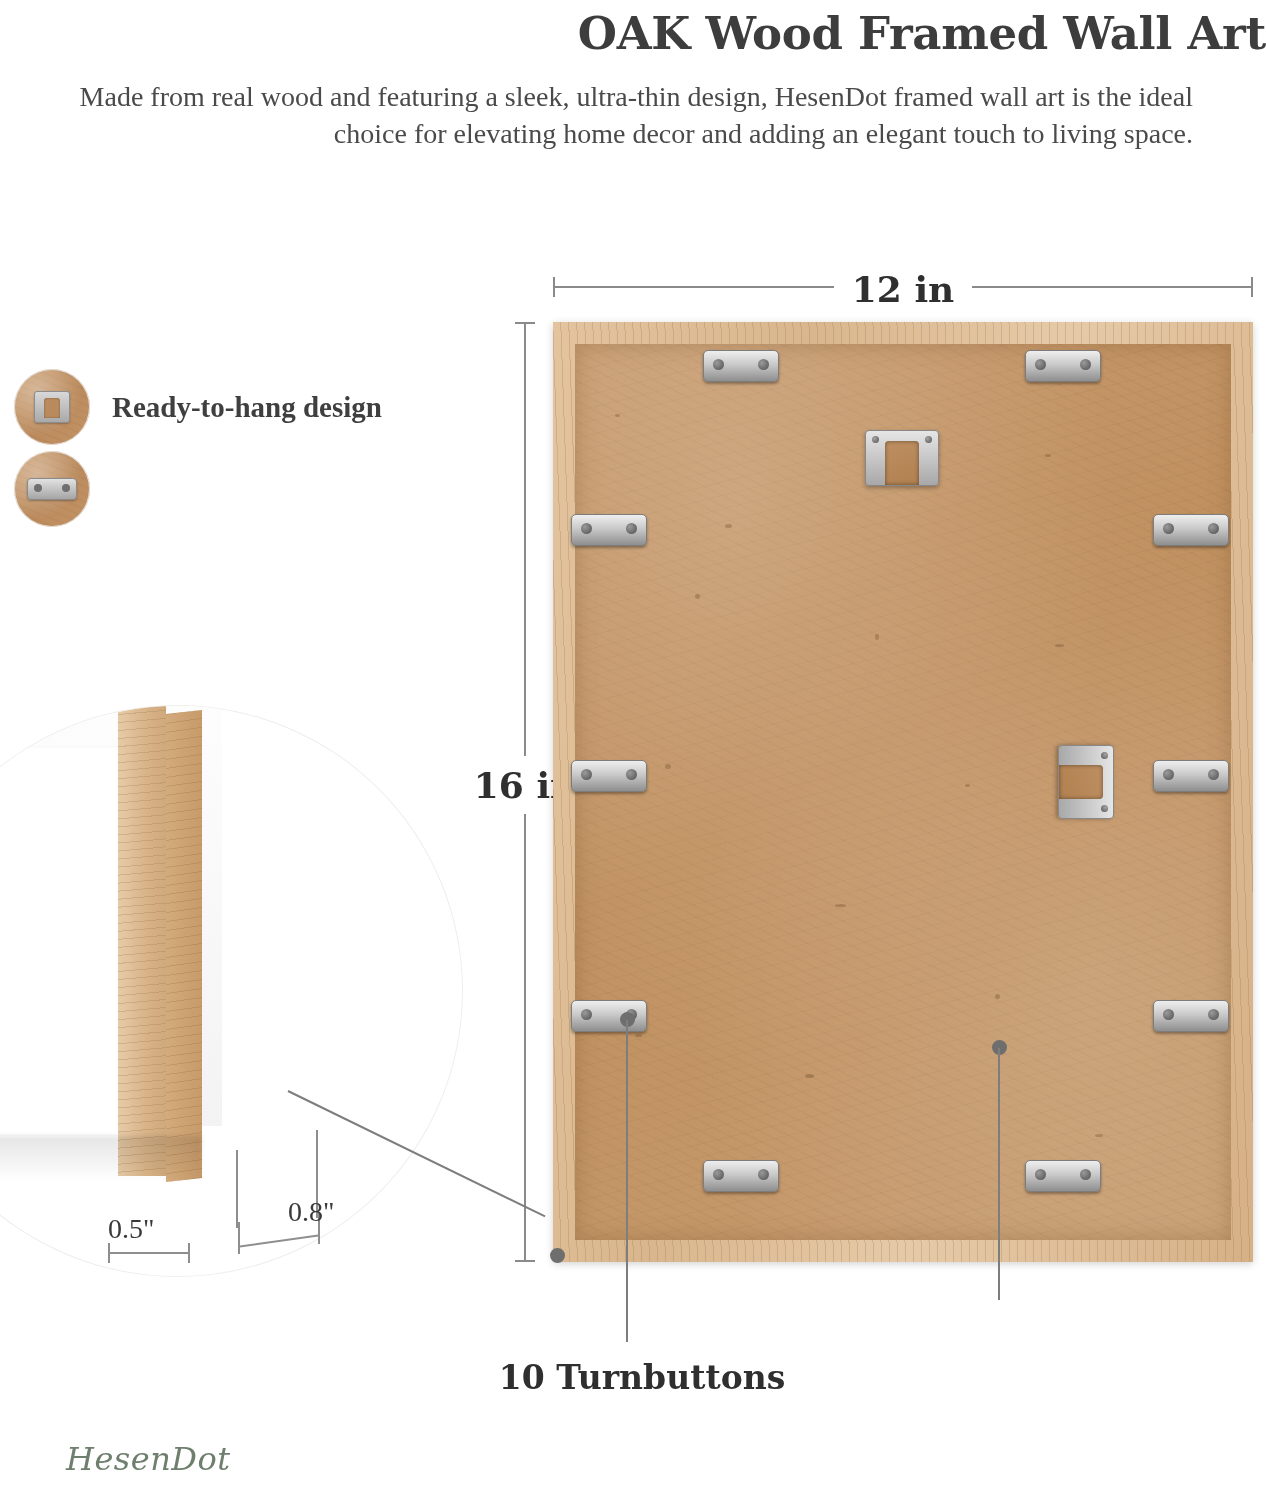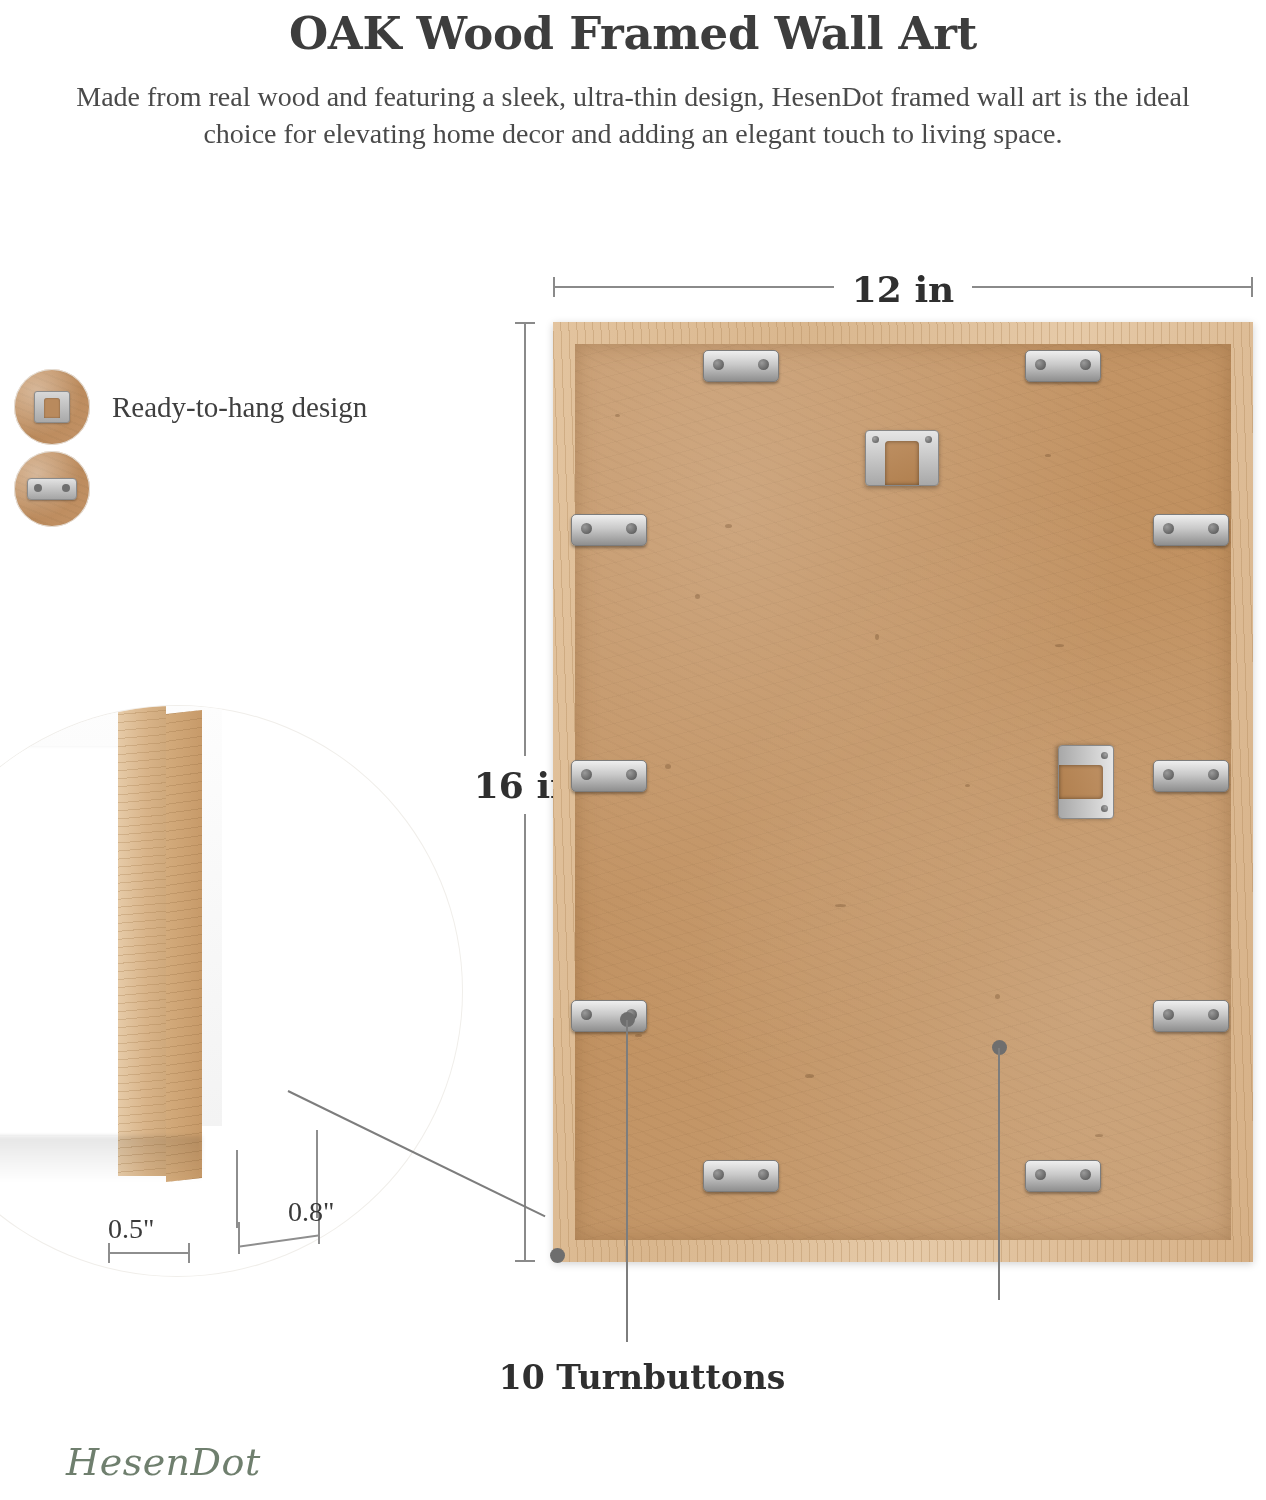--- a/index.html
+++ b/index.html
@@ -15,21 +15,21 @@
     font-family: "Liberation Serif", serif;
     color: #3a3a3a;
   }
 
   
   .header {
     position: absolute;
     top: 0;
     left: 0;
     width: 1266px;
-    text-align: center;
+    text-align: right;
   }
   .title {
     font-family: "DejaVu Serif", serif;
     font-size: 45px;
     font-weight: bold;
     letter-spacing: -0.3px;
     color: #3d3d3d;
     margin: 8px 0 0 0;
     line-height: 1.15;
   }
@@ -41,20 +41,21 @@
     margin: 18px auto 0 auto;
     width: 1120px;
   }
 
   
   .features {
     position: absolute;
     left: 14px;
     top: 366px;
     width: 470px;
+    font-weight: bold;
   }
   .feature-row {
     display: flex;
     align-items: center;
     height: 82px;
   }
   .feature-icon {
     width: 76px;
     height: 76px;
     border-radius: 50%;
@@ -377,21 +378,21 @@
     border-radius: 50%;
     background: #6e6e6e;
   }
 
   
   .brand {
     position: absolute;
     left: 66px;
     top: 1440px;
     font-family: "DejaVu Serif", serif;
-    font-size: 38px;
+    font-size: 32px;
     font-style: italic;
     color: #6f7f6e;
     letter-spacing: .5px;
   }
 </style>
 </head>
 <body>
 
 <div class="header">
   <h1 class="title">OAK Wood Framed Wall Art</h1>

